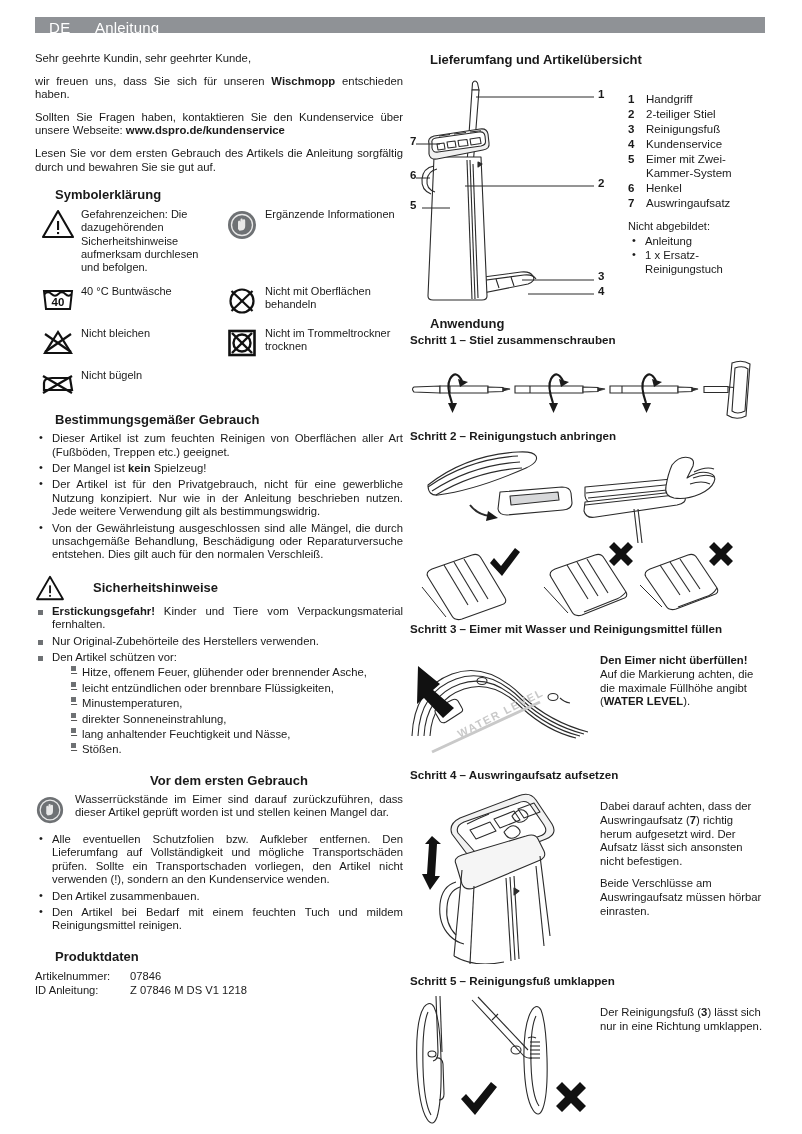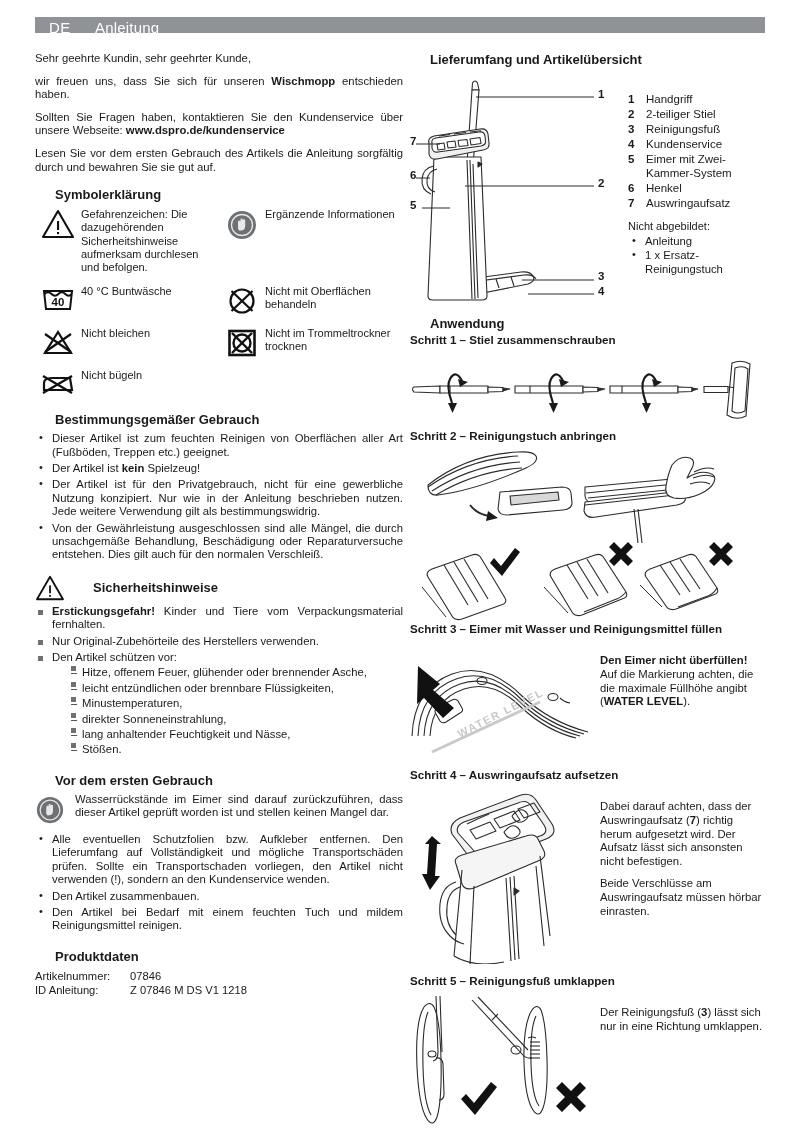--- a/index.html
+++ b/index.html
@@ -188,21 +188,21 @@
             <line x1="32" y1="6" x2="3" y2="23" stroke="#111" stroke-width="2.2"></line>
           </svg>
         </div>
         <div class="symtxt">Nicht bügeln</div>
       </div>
     </div>
 
     <h2 style="margin-top:16px;">Bestimmungsgemäßer Gebrauch</h2>
     <ul class="b">
       <li>Dieser Artikel ist zum feuchten Reinigen von Oberflächen aller Art (Fußböden, Treppen etc.) geeignet.</li>
-      <li><span>Der Artikel ist </span><b>kein</b><span> Spielzeug!</span></li>
+      <li><span>Der Mangel ist </span><b>kein</b><span> Spielzeug!</span></li>
       <li>Der Artikel ist für den Privatgebrauch, nicht für eine gewerbliche Nutzung konzipiert. Nur wie in der Anleitung beschrieben nutzen. Jede weitere Verwendung gilt als bestimmungswidrig.</li>
       <li>Von der Gewährleistung ausgeschlossen sind alle Mängel, die durch unsachgemäße Behandlung, Beschädigung oder Reparaturversuche entstehen. Dies gilt auch für den normalen Verschleiß.</li>
     </ul>
 
     <div style="display:flex;align-items:center;margin-top:13px;margin-bottom:4px;">
       <span style="margin-right:8px;">
         <svg width="30" height="26" viewBox="0 0 34 30">
           <polygon points="17,2 32,28 2,28" fill="none" stroke="#111" stroke-width="2.1" stroke-linejoin="round"></polygon>
           <rect x="16" y="12" width="2.1" height="9" fill="#111"></rect>
           <rect x="16" y="23" width="2.1" height="2.1" fill="#111"></rect>
@@ -219,21 +219,21 @@
           <li>Hitze, offenem Feuer, glühender oder brennender Asche,</li>
           <li>leicht entzündlichen oder brennbare Flüssigkeiten,</li>
           <li>Minustemperaturen,</li>
           <li>direkter Sonneneinstrahlung,</li>
           <li>lang anhaltender Feuchtigkeit und Nässe,</li>
           <li>Stößen.</li>
         </ul>
       </li>
     </ul>
 
-    <h2 style="margin-top:16px;">Vor dem ersten Gebrauch</h2>
+    <h2 style="margin-top:16px;text-align:center;">Vor dem ersten Gebrauch</h2>
     <div style="display:flex;margin-bottom:8px;">
       <div style="flex:0 0 40px;padding-top:2px;">
         <svg width="30" height="30" viewBox="0 0 32 32">
           <circle cx="16" cy="16" r="14" fill="#6e7174"></circle>
           <circle cx="16" cy="16" r="10.5" fill="none" stroke="#e8e8e8" stroke-width="1.3"></circle>
           <path d="M12 20 L12 13 Q12 11.5 13.2 11.5 Q14.4 11.5 14.4 13 L14.4 15.5 L14.4 11 Q14.4 9.6 15.6 9.6 Q16.8 9.6 16.8 11 L16.8 15.5 L16.8 11.6 Q16.8 10.3 18 10.3 Q19.2 10.3 19.2 11.6 L19.2 17 Q19.2 20.5 16.5 21.3 L13.5 21.8 Z" fill="#e8e8e8"></path>
         </svg>
       </div>
       <div style="font-size:11.3px;line-height:13.6px;text-align:justify;">Wasserrückstände im Eimer sind darauf zurückzuführen, dass dieser Artikel geprüft worden ist und stellen keinen Mangel dar.</div>
     </div>

